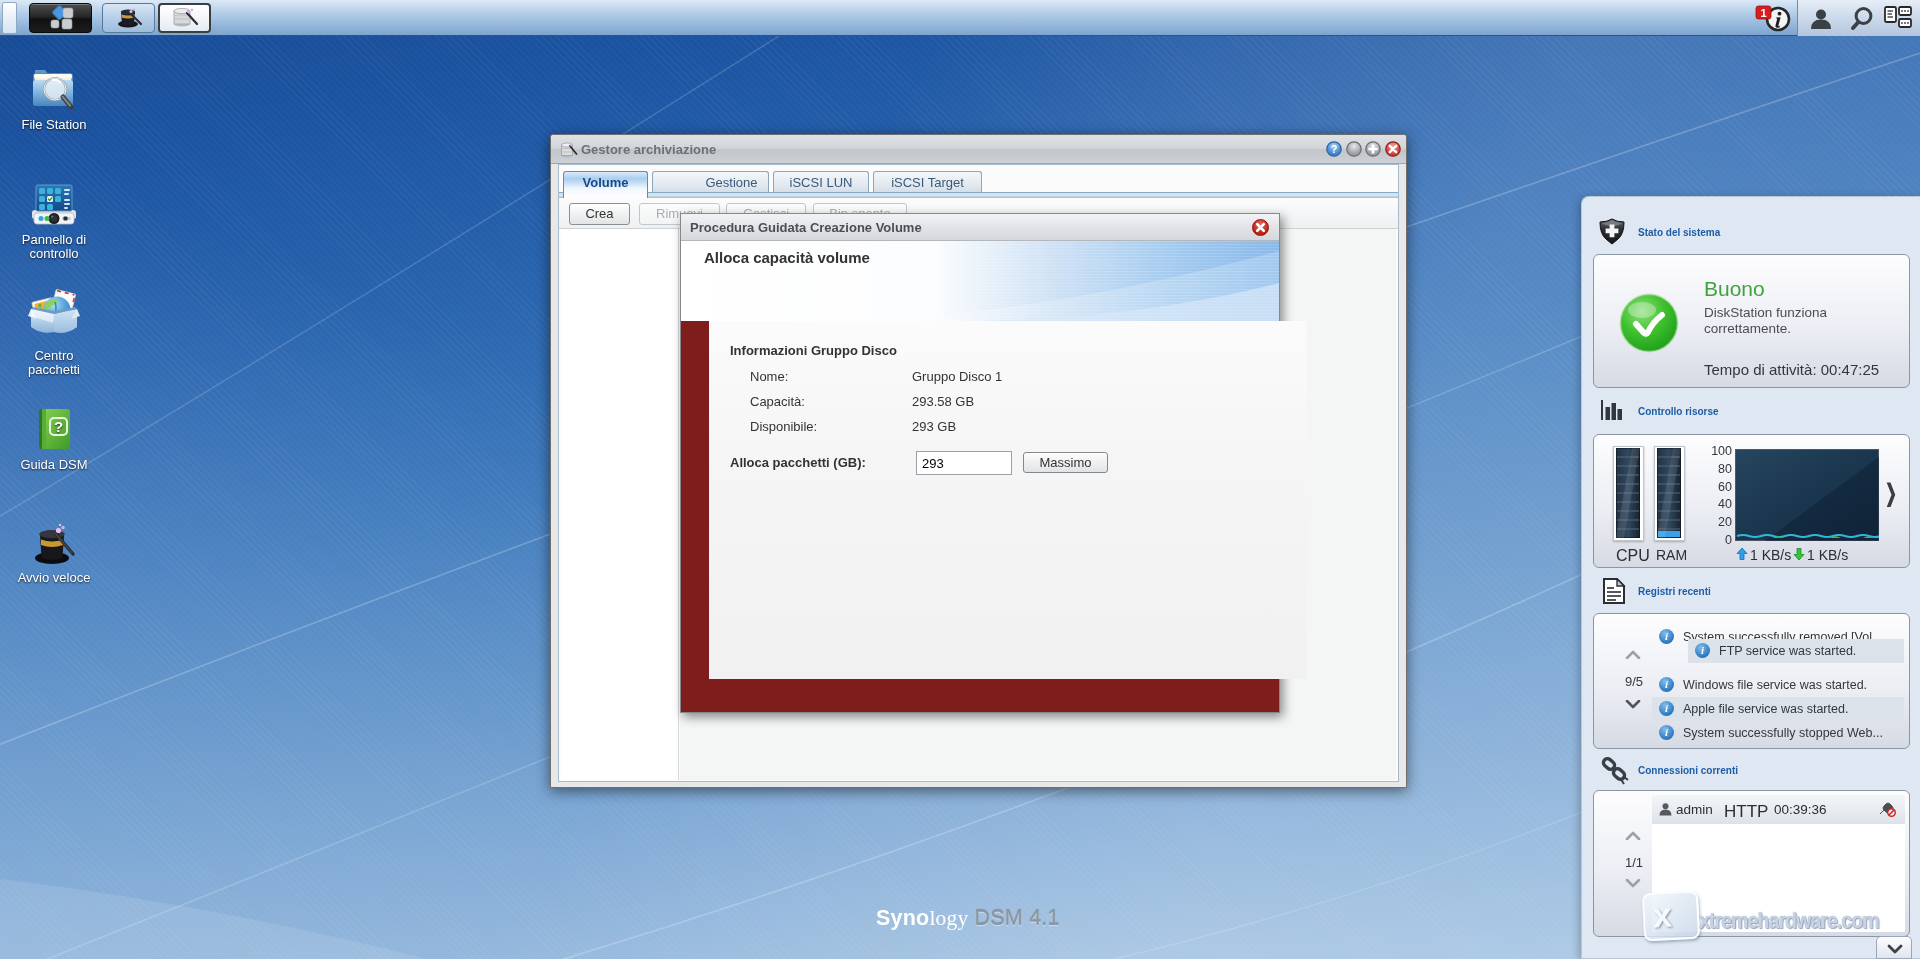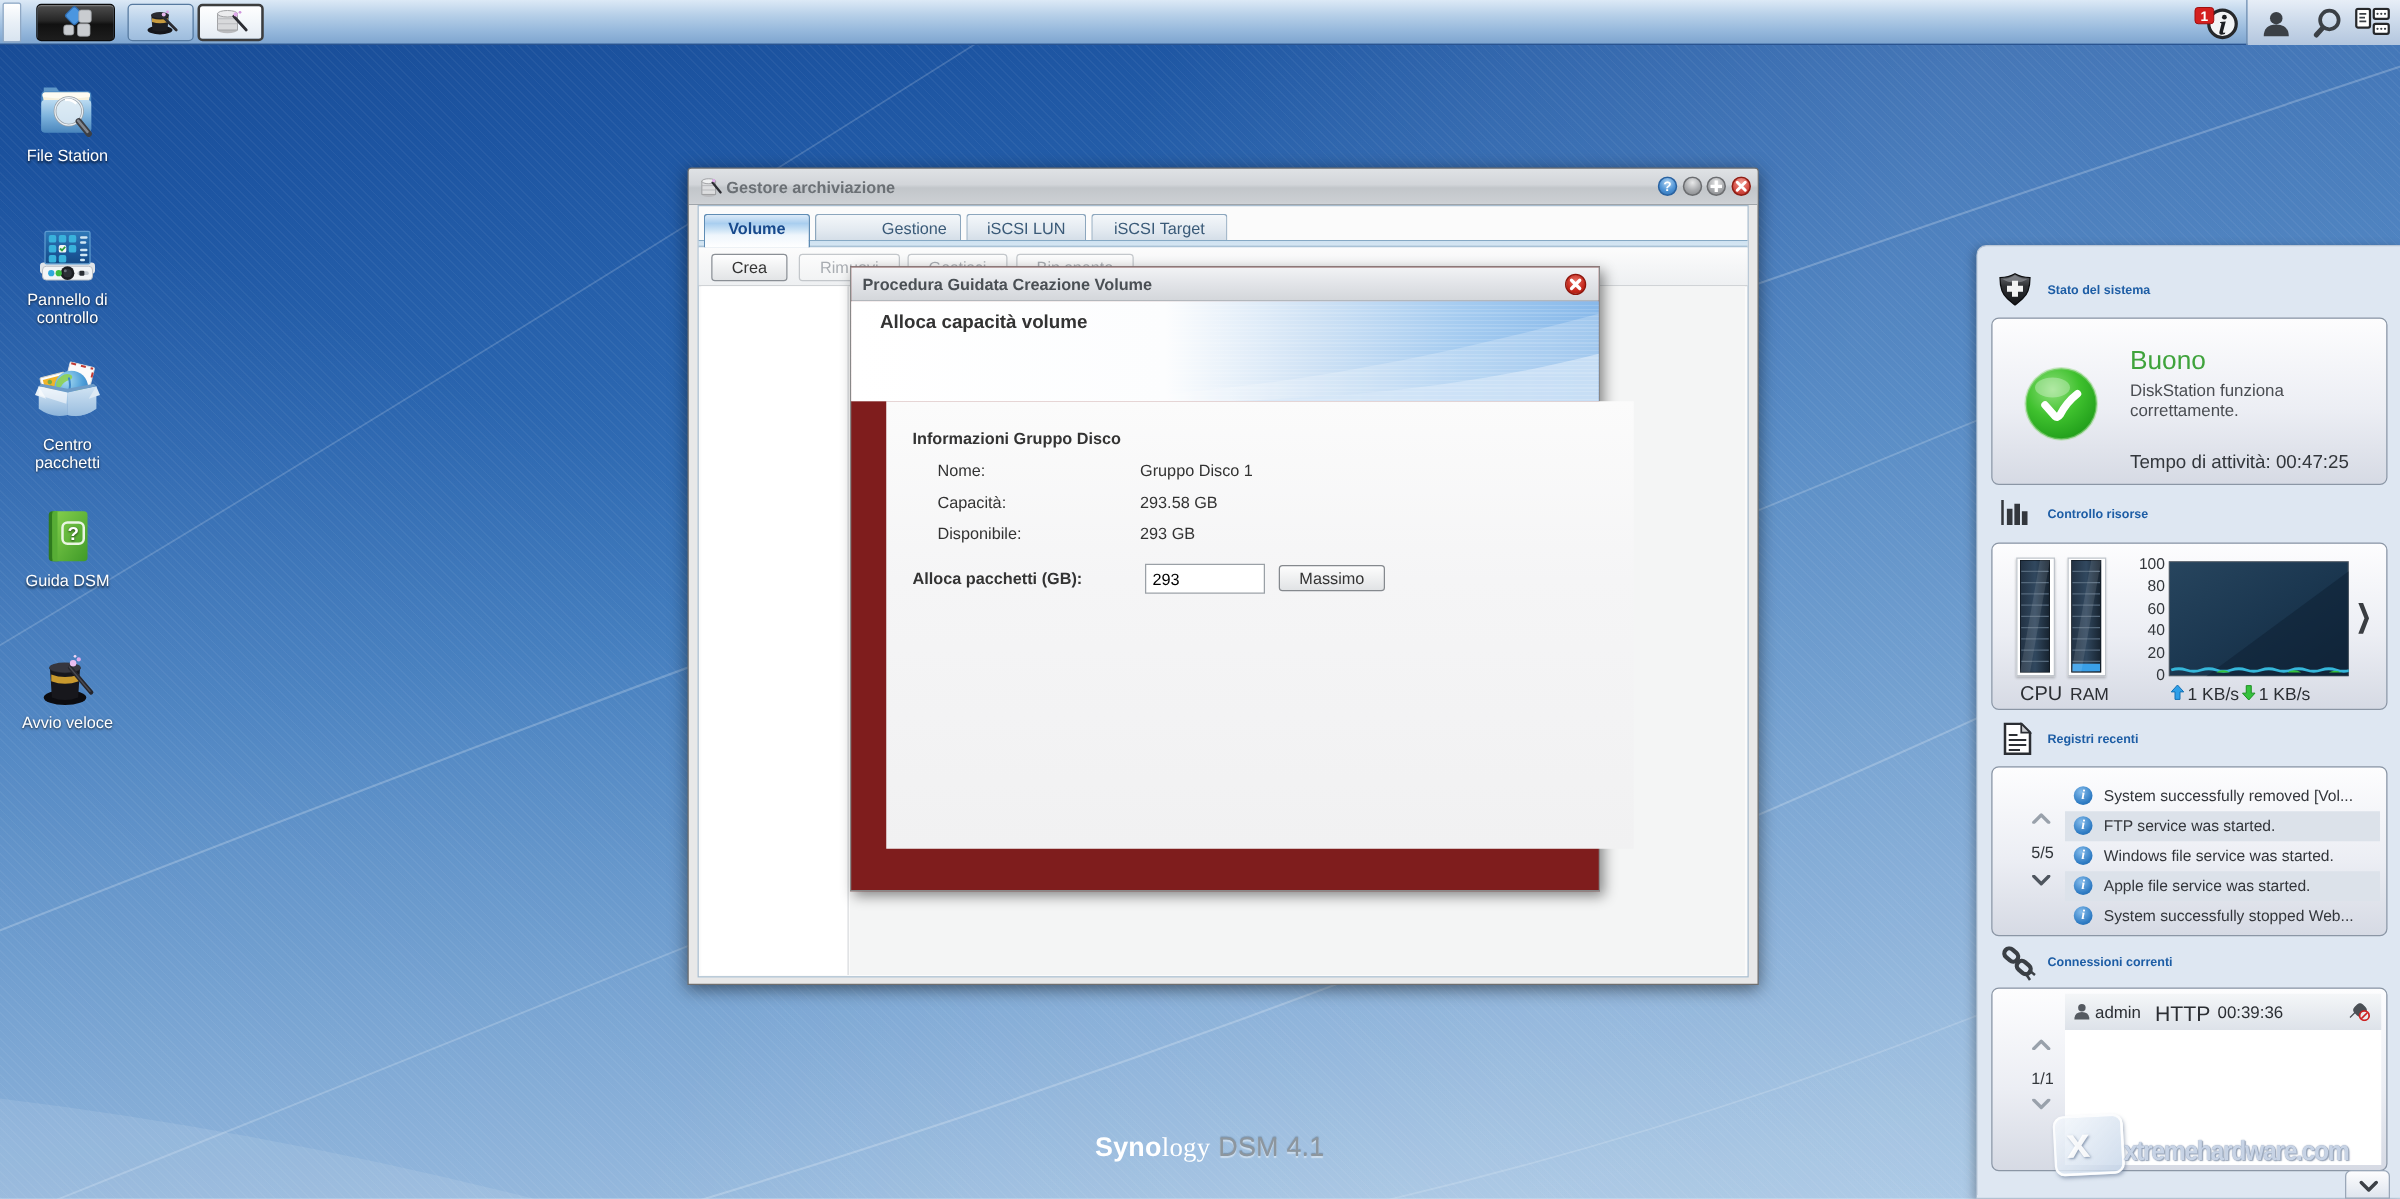--- a/index.html
+++ b/index.html
@@ -479,26 +479,26 @@
     <line x1="5" y1="10" x2="12" y2="10" stroke="#2b2e33" stroke-width="1.6"></line>
     <line x1="5" y1="14" x2="19" y2="14" stroke="#2b2e33" stroke-width="1.6"></line>
     <line x1="5" y1="18" x2="19" y2="18" stroke="#2b2e33" stroke-width="1.6"></line>
     <line x1="5" y1="22" x2="14" y2="22" stroke="#2b2e33" stroke-width="1.6"></line>
   </svg>
   <div class="shead" style="top:389px;">Registri recenti</div>
   <div class="sbox" style="top:416px;height:136px;padding:0;overflow:hidden;">
     <svg class="abs" style="left:31px;top:36px;" width="16" height="9">
         <path d="M2,8 L8,2 L14,8" fill="none" stroke="#99a1ab" stroke-width="2.6" stroke-linecap="round" stroke-linejoin="round"></path>
       </svg>
-    <div class="abs" style="left:31px;top:60px;font-size:13px;color:#33373c;">5/5</div>
+    <div class="abs" style="left:31px;top:60px;font-size:13px;color:#33373c;">9/5</div>
     <svg class="abs" style="left:31px;top:86px;" width="16" height="9">
         <path d="M2,1 L8,7 L14,1" fill="none" stroke="#4e555e" stroke-width="2.6" stroke-linecap="round" stroke-linejoin="round"></path>
       </svg>
     <div class="logrow" style="top:11px;">System successfully removed [Vol...</div>
-    <div class="logrow alt" style="top:35px;">FTP service was started.</div>
+    <div class="logrow alt" style="top:25px;margin-left:36px;">FTP service was started.</div>
     <div class="logrow" style="top:59px;">Windows file service was started.</div>
     <div class="logrow alt" style="top:83px;">Apple file service was started.</div>
     <div class="logrow" style="top:107px;">System successfully stopped Web...</div>
   </div>
   <svg class="abs" style="left:18px;top:560px;" width="30" height="30" viewBox="0 0 30 30">
     <g fill="none" stroke="#3a3f45" stroke-width="3.4">
       <rect x="3" y="3" width="12" height="8" rx="4" transform="rotate(40 9 7)"></rect>
       <rect x="13" y="13" width="12" height="8" rx="4" transform="rotate(40 19 17)"></rect>
     </g>
     <line x1="20" y1="21" x2="24" y2="27" stroke="#3a3f45" stroke-width="2"></line>

